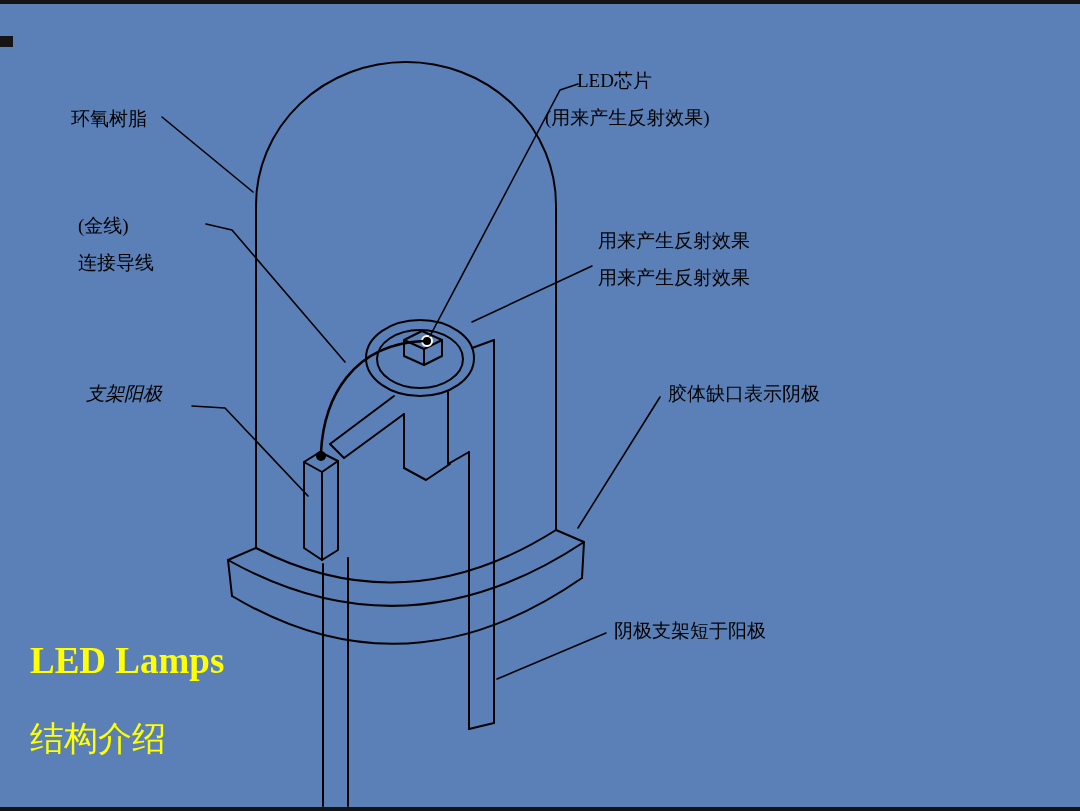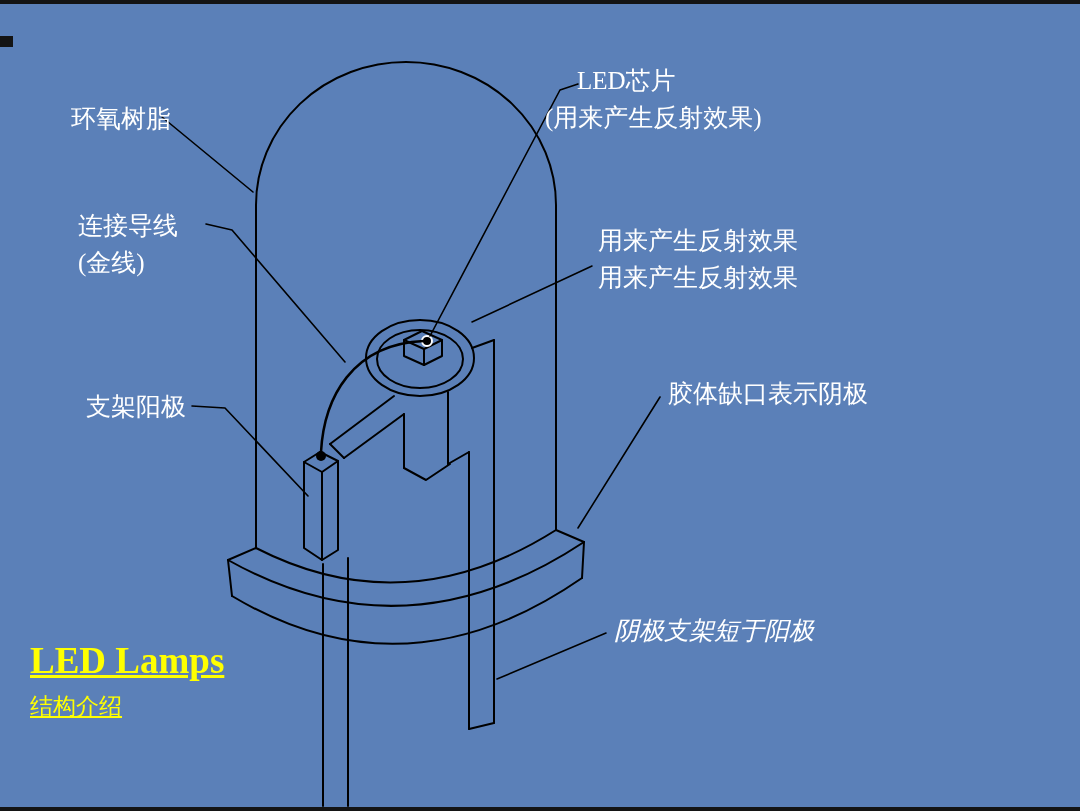--- a/index.html
+++ b/index.html
@@ -15,46 +15,46 @@
     overflow: hidden;
     background: #5b80b8;
   }
   .slide svg {
     position: absolute;
     left: 0;
     top: 0;
   }
   .lbl {
     position: absolute;
-    color: #ffffff;
-    font-size: 25px;
+    color: #000000;
+    font-size: 19px;
     line-height: 37px;
     white-space: nowrap;
   }
   .lbl .indent {
     display: inline-block;
     margin-left: 32px;
   }
   .title {
     position: absolute;
     left: 30px;
     top: 638px;
     color: #ffff00;
     line-height: 46px;
     white-space: nowrap;
-    text-decoration: underline;
   }
   .title .t1 {
     display: block;
     font-size: 37px;
     font-weight: bold;
   }
   .title .t2 {
     display: block;
-    font-size: 23px;
+    font-size: 34px;
+    margin-top: 32px;
   }
 </style>
 </head>
 <body>
 
 <div class="slide" style="background: rgb(91, 128, 184);">
 
   <svg width="1080" height="811" viewBox="0 0 1080 811">
 
     <g fill="#141414" stroke="none">
@@ -131,43 +131,43 @@
         <path d="M 606 633 L 497 679"></path>
       </g>
     </g>
   </svg>
 
   <div class="lbl" style="left:55px; top:100px;margin-left:16px;">
     <span style="display:block">环氧树脂</span>
   </div>
 
   <div class="lbl" style="left:78px; top:207px;">
+    <span style="display:block">(金线)</span>
     <span style="display:block">连接导线</span>
-    <span style="display:block">(金线)</span>
   </div>
 
-  <div class="lbl" style="left:86px; top:388px;">
+  <div class="lbl" style="left:86px; top:375px;font-style:italic;">
     <span>支架阳极</span>
   </div>
 
   <div class="lbl" style="left:545px; top:62px;">
     <span class="indent" style="display:inline-block">LED芯片</span>
     <span style="display:block">(用来产生反射效果)</span>
   </div>
 
   <div class="lbl" style="left:598px; top:222px;">
     <span style="display:block">用来产生反射效果</span>
     <span style="display:block">用来产生反射效果</span>
   </div>
 
   <div class="lbl" style="left:668px; top:375px;">
     <span>胶体缺口表示阴极</span>
   </div>
 
-  <div class="lbl" style="left:614px; top:612px;font-style:italic;">
+  <div class="lbl" style="left:614px; top:612px;">
     <span>阴极支架短于阳极</span>
   </div>
 
   <div class="title" style="color: rgb(255, 255, 0);">
     <span class="t1">LED Lamps</span>
     <span class="t2">结构介绍</span>
   </div>
 
 </div>
 

